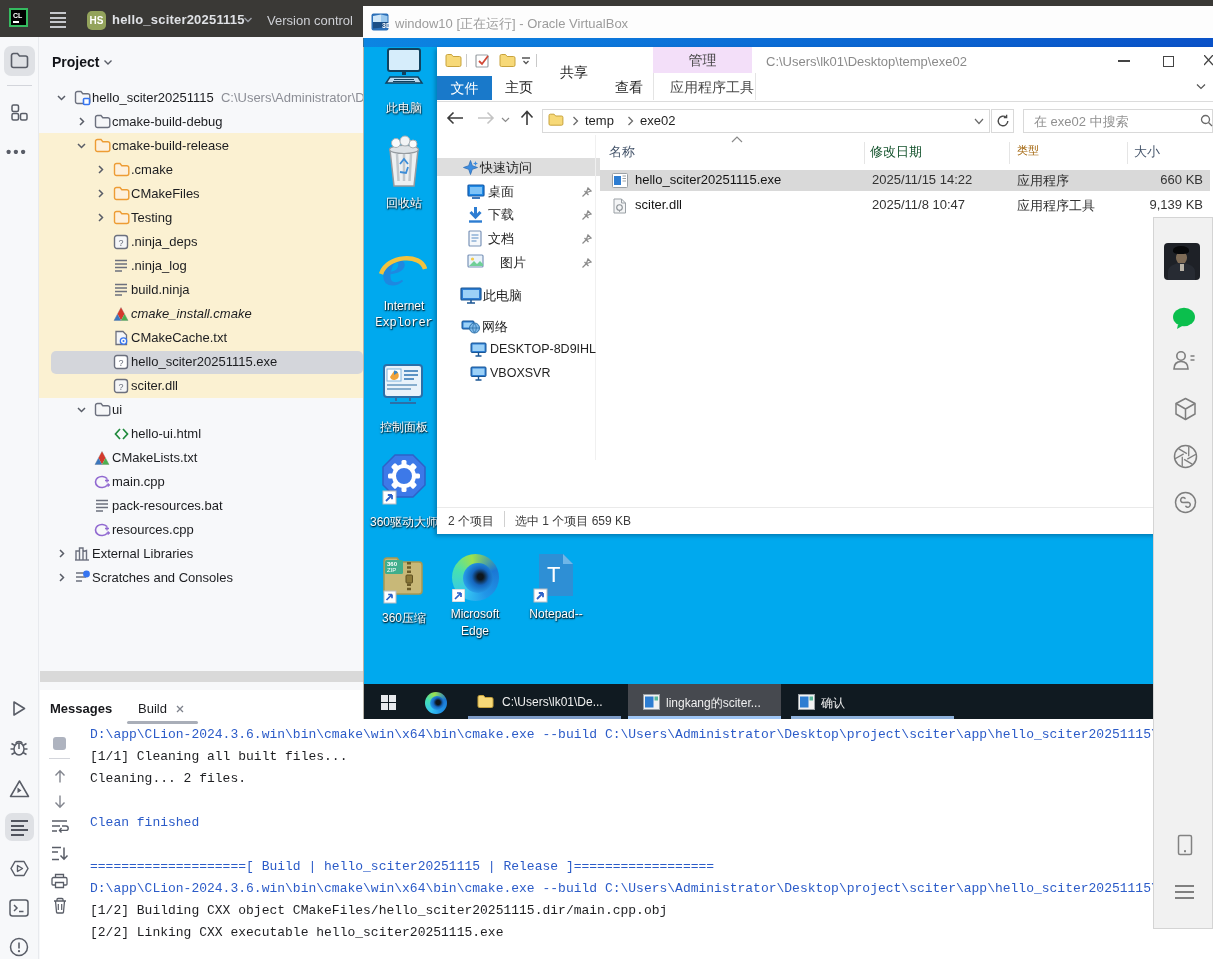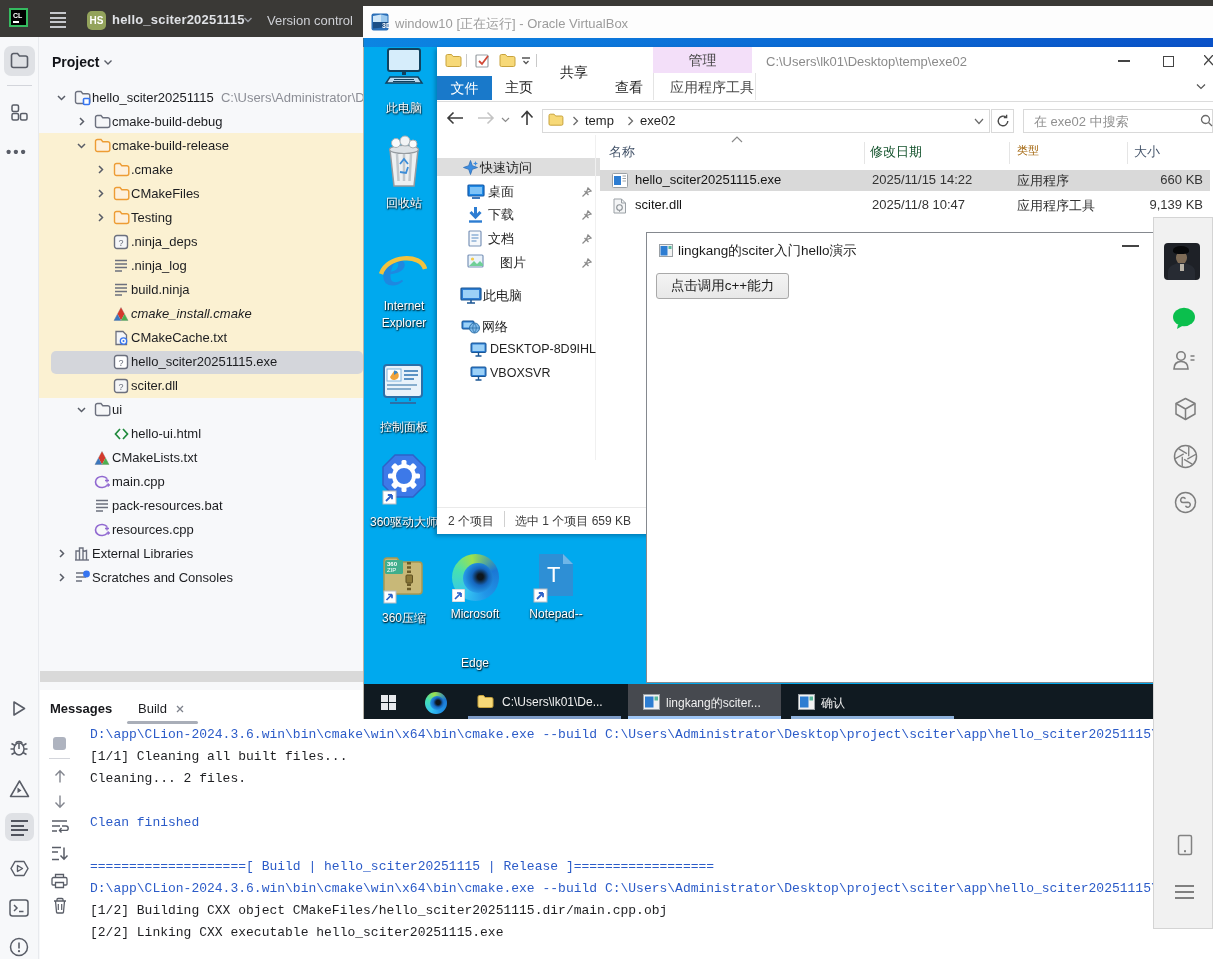--- a/index.html
+++ b/index.html
@@ -294,21 +294,21 @@
       <circle cx="22" cy="7" r="5" fill="#F2F4F6" stroke="#AAB0B5"></circle>
       <circle cx="30" cy="10" r="4" fill="#FAFBFC" stroke="#AAB0B5"></circle>
       <path d="M17 30 l4-5 4 5 M25 33 l-2 6 -6-1" stroke="#3C8DD8" stroke-width="1.8" fill="none"></path>
     </svg>
     <div class="lbl" style="left:8px;top:189px;width:66px;">回收站</div>
     <svg class="a" style="left:16px;top:232px" width="48" height="58" viewBox="0 0 48 58">
       <text x="3" y="47" font-size="54" font-style="italic" font-weight="bold" font-family="Liberation Serif" fill="#1E88E0">e</text>
       <path d="M2 36 C8 17 42 15 46 31" stroke="#F2C23E" stroke-width="4.5" fill="none"></path>
     </svg>
     <div class="lbl" style="left:8px;top:293px;width:66px;">Internet</div>
-    <div class="lbl" style="left:8px;top:310px;width:66px;">Explorer</div>
+    <div class="lbl" style="left:8px;top:310px;width:66px;font-family:Liberation Mono, monospace;">Explorer</div>
     <svg class="a" style="left:19px;top:353px" width="42" height="52" viewBox="0 0 42 52">
       <rect x="2" y="6" width="38" height="32" rx="3" fill="#E9F2FA" stroke="#2B6FA8" stroke-width="2"></rect>
       <rect x="5" y="10" width="14" height="12" fill="#fff" stroke="#7FB2DC"></rect>
       <path d="M12 12 a4.5 4.5 0 1 1 -4 6 z" fill="#F0A33C"></path>
         <path d="M12 16 v-4.5 a4.5 4.5 0 0 1 4 2 z" fill="#3C87C8"></path>
       <path d="M22 12 h14 M22 16 h14 M22 20 h10" stroke="#5B92C4" stroke-width="2"></path>
       <path d="M5 26 h30 M5 30 h24" stroke="#88AECE" stroke-width="2"></path>
       <path d="M14 38 v4 M28 38 v4 M8 44 h26" stroke="#2B6FA8" stroke-width="2"></path>
     </svg>
     <div class="lbl" style="left:8px;top:413px;width:66px;">控制面板</div>
@@ -343,21 +343,21 @@
 
     <div class="a" style="left:89px;top:548px;width:47px;height:47px;border-radius:50%;
          background:conic-gradient(from 210deg,#35C4F3,#46E0B1 80deg,#9BE24F 140deg,#1B77D4 220deg,#2196E8 300deg,#35C4F3);"></div>
     <div class="a" style="left:100px;top:557px;width:30px;height:30px;border-radius:50%;
          background:radial-gradient(circle at 58% 46%,#0F171D 0 12%,#1566BE 36%,#2496E4 66%,#47C2EE 100%);"></div>
     <svg class="a" style="left:89px;top:583px" width="13" height="13" viewBox="0 0 13 13">
         <rect width="13" height="13" fill="#fff" stroke="#B9BEC4"></rect>
         <path d="M3 10 L9 4 M9 4 h-4 M9 4 v4" stroke="#2E62C8" stroke-width="1.7" fill="none"></path>
       </svg>
     <div class="lbl" style="left:79px;top:601px;width:66px;">Microsoft</div>
-    <div class="lbl" style="left:79px;top:618px;width:66px;margin-top:32px;">Edge</div>
+    <div class="lbl" style="left:79px;top:618px;width:66px;">Edge</div>
     <svg class="a" style="left:170px;top:546px" width="44" height="52" viewBox="0 0 44 52">
       <path d="M6 2 H30 L40 12 V44 H6 Z" fill="#2E8FD5"></path>
       <path d="M30 2 L40 12 H30 Z" fill="#6FB6E8"></path>
       <text x="14" y="30" font-size="22" fill="#fff" font-family="Liberation Sans">T</text>
       <rect x="1" y="37" width="13" height="13" fill="#fff" stroke="#B9BEC4"></rect>
       <path d="M4 47 L10 41 M10 41 h-4.2 M10 41 v4.2" stroke="#2E62C8" stroke-width="1.8" fill="none"></path>
     </svg>
     <div class="lbl" style="left:160px;top:601px;width:66px;">Notepad--</div>
 
     <div id="expl" class="a" style="left:74px;top:41px;width:776px;height:487px;background:#fff;box-shadow:-2px 2px 4px rgba(0,40,80,0.35);">
@@ -534,32 +534,20 @@
       <div class="a" style="left:435px;top:150px;font-size:13px;color:#333;">2025/11/8 10:47</div>
       <div class="a" style="left:580px;top:150px;font-size:13px;color:#333;">应用程序工具</div>
       <div class="a" style="left:672px;top:150px;width:94px;text-align:right;font-size:13px;color:#333;">9,139 KB</div>
 
       <div class="a" style="left:0;top:460px;width:776px;height:1px;background:#EAEAEA;"></div>
       <div class="a" style="left:11px;top:466px;font-size:12px;color:#3B3B3B;">2 个项目</div>
       <div class="a" style="left:67px;top:464px;width:1px;height:16px;background:#D0D0D0;"></div>
       <div class="a" style="left:78px;top:466px;font-size:12px;color:#3B3B3B;">选中 1 个项目 659 KB</div>
     </div>
 
-    <div class="a" style="left:283px;top:226px;width:529px;height:451px;background:#fff;border:1px solid #85898F;box-sizing:border-box;">
-      <svg class="a" style="left:12px;top:11px" width="14" height="13" viewBox="0 0 14 13">
-          <rect x="0.5" y="0.5" width="13" height="12" fill="#F2F2F2" stroke="#9AA0A5"></rect>
-          <rect x="1.5" y="2" width="7" height="9.5" fill="#2D7DD2"></rect>
-          <rect x="9.5" y="2" width="3" height="3" fill="#57B89C"></rect>
-        </svg>
-      <div class="a" style="left:31px;top:9px;font-size:13.5px;color:#1A1A1A;white-space:nowrap;">lingkang的sciter入门hello演示</div>
-      <div class="a" style="left:475px;top:12px;width:17px;height:2px;background:#444;"></div>
-      <div class="a" style="left:9px;top:40px;width:133px;height:26px;border:1px solid #A9A9A9;border-radius:3px;
-           background:linear-gradient(#F4F4F4,#E8E8E8);box-sizing:border-box;
-           font-size:13.5px;color:#1A1A1A;text-align:center;line-height:24px;">点击调用c++能力</div>
-    </div>
 
     <div class="a" style="left:1px;top:678px;width:849px;height:35px;background:#101A21;">
       <div class="a" style="left:264px;top:0;width:153px;height:35px;background:#46494F;"></div>
 
       <div class="a" style="left:17px;top:11px;width:7px;height:7px;background:#E8EAED;"></div>
       <div class="a" style="left:25px;top:11px;width:7px;height:7px;background:#E8EAED;"></div>
       <div class="a" style="left:17px;top:19px;width:7px;height:7px;background:#E8EAED;"></div>
       <div class="a" style="left:25px;top:19px;width:7px;height:7px;background:#E8EAED;"></div>
 
       <div class="a" style="left:61px;top:8px;width:22px;height:22px;border-radius:50%;

